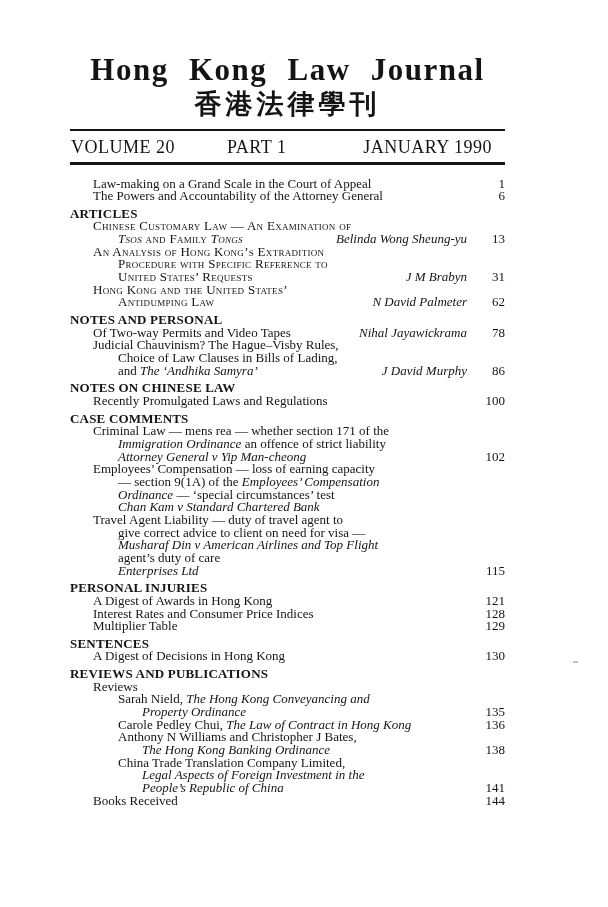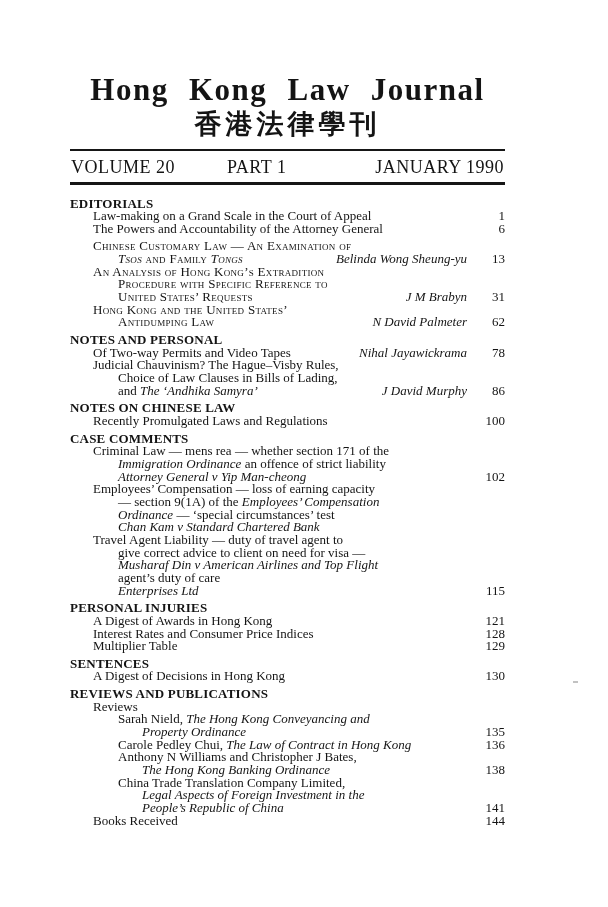--- a/index.html
+++ b/index.html
@@ -7,32 +7,32 @@
   body {
     width:608px; height:907px; overflow:hidden;
     font-family:"Liberation Serif","DejaVu Serif",serif;
     color:#141414;
     -webkit-font-smoothing:antialiased;
   }
   .page { position:relative; width:608px; height:907px; background:#ffffff; }
 
   .header-inner { margin-left:70px; width:435px; }
   .j-title {
-    margin-top:74px; text-align:center; line-height:1;
+    margin-top:54px; text-align:center; line-height:1;
     font-size:31px; font-weight:700; letter-spacing:1.5px; word-spacing:11px;
   }
   .j-cjk {
     margin-top:8px; text-align:center; line-height:1;
     font-size:27px; font-weight:700; letter-spacing:4px;font-family:Liberation Mono, monospace;
   }
   .rule1 { height:2px;  background:#161616; margin-top:9px; }
   .rule2 { height:2.5px; background:#161616; }
   .vol { position:relative; font-size:18px; line-height:1; padding:7px 0 6px 1px; letter-spacing:0.5px; }
   .vol .part-label { position:absolute; left:157px; }
-  .vol .date-label { position:absolute; right:1px; }
+  .vol .date-label { position:absolute; right:13px; }
 
   #toc { margin-left:70px; width:435px; margin-top:13px; font-size:13px; }
   .toc-section { margin-bottom:5px; }
   .sec-heading { font-weight:700; font-size:13px; line-height:12.65px; letter-spacing:0.2px; }
   .row { display:flex; align-items:baseline; line-height:12.65px; }
   .row .title { white-space:pre; }
   .row.sc .title { font-variant:small-caps; letter-spacing:0.3px; }
   .row .fill { flex:1 1 auto; }
   .row .author { font-style:italic; font-variant:normal; white-space:pre; }
   .row .page-num { width:38px; flex:0 0 38px; text-align:right; font-variant:normal; font-style:normal; }
@@ -55,33 +55,33 @@
         <span>VOLUME 20</span>
         <span class="part-label">PART 1</span>
         <span class="date-label">JANUARY 1990</span>
       </div>
       <div class="rule2"></div>
     </div>
   </header>
 
   <main id="toc">
       <section class="toc-section">
-        <div class="sec-heading">EDITORIALS</div>
         <div class="row indent-1">
           <span class="title"><span>Law-making on a Grand Scale in the Court of Appeal</span></span>
           <span class="fill"></span>
           <span class="page-num">1</span>
         </div>
         <div class="row indent-1">
           <span class="title"><span>The Powers and Accountability of the Attorney General</span></span>
           <span class="fill"></span>
           <span class="page-num">6</span>
         </div>
       </section>
       <section class="toc-section">
+        <div class="sec-heading">ARTICLES</div>
         <div class="row indent-1 sc">
           <span class="title"><span>Chinese Customary Law — An Examination of</span></span>
           <span class="fill"></span>
           <span class="page-num"></span>
         </div>
         <div class="row indent-2 sc">
           <span class="title"><i>Tsos</i><span> and Family </span><i>Tongs</i></span>
           <span class="fill"></span>
           <span class="author">Belinda Wong Sheung-yu</span>
           <span class="page-num">13</span>

